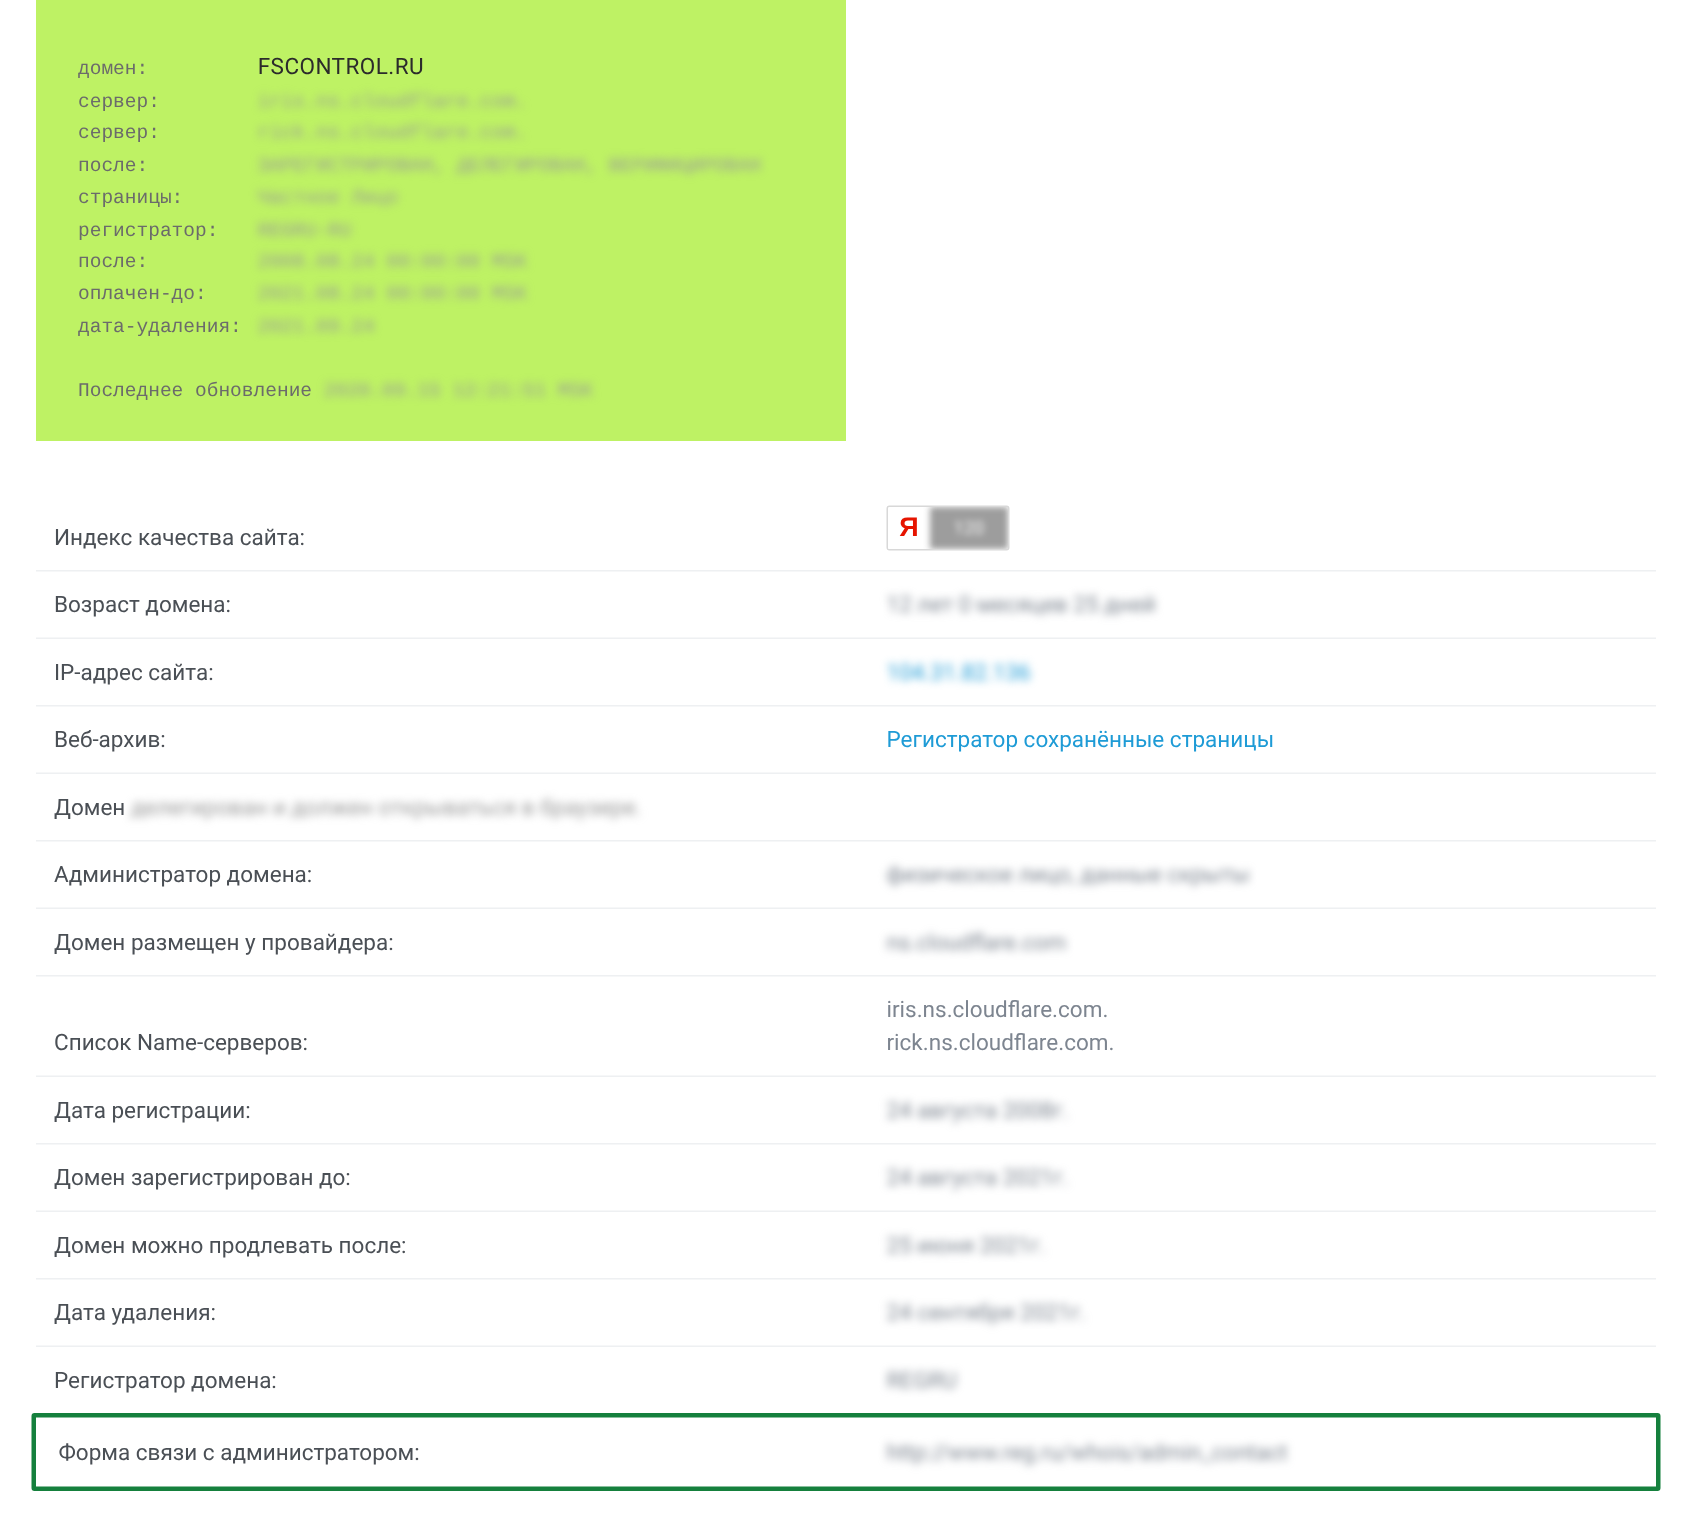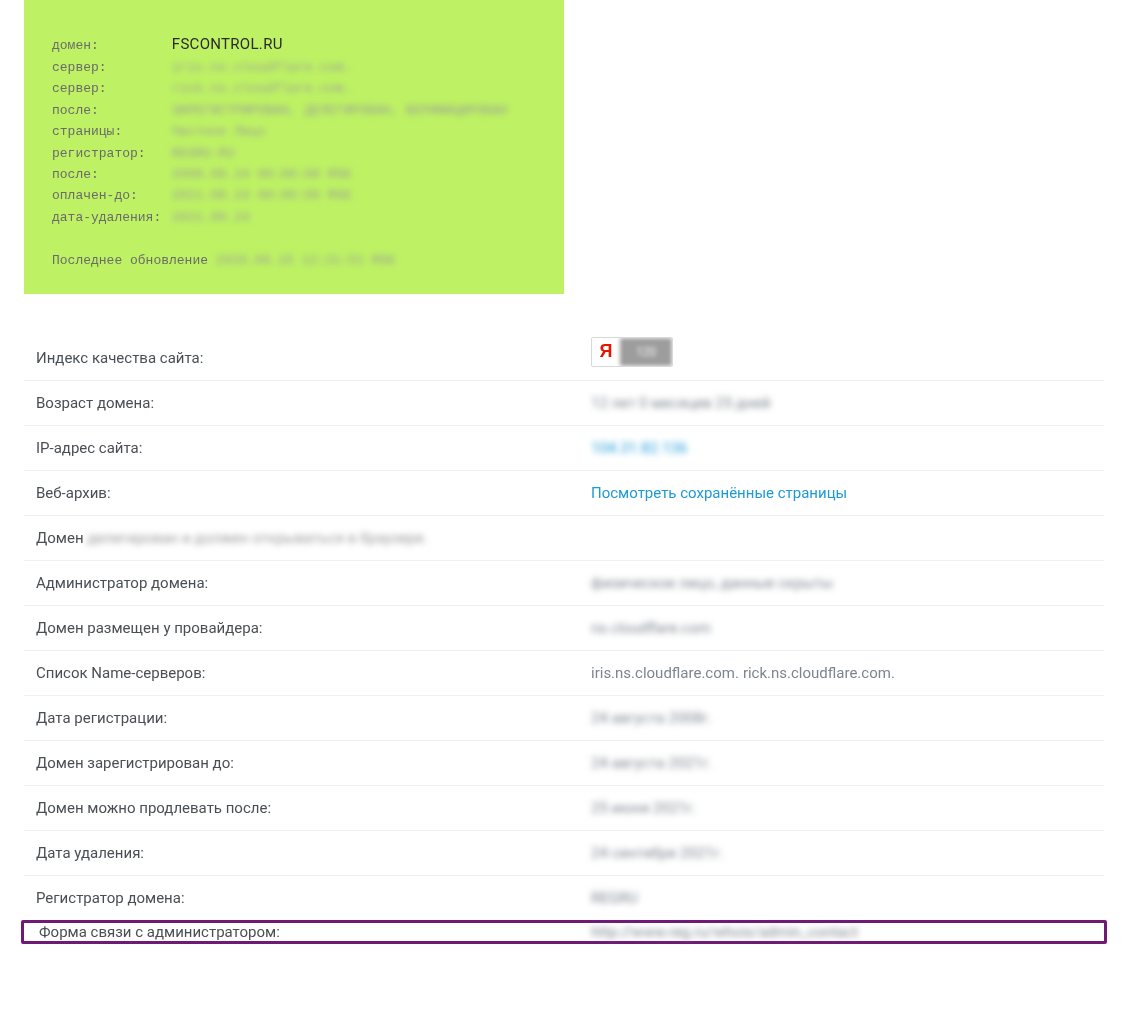--- a/index.html
+++ b/index.html
@@ -94,26 +94,26 @@
     width: 52px;
     background:#9d9d9d;
     color:#f5f5f5;
     display:flex;
     align-items:center;
     justify-content:center;
     font-size:12px;
     filter: blur(2px);
   }
   .highlight-row {
-    border: 3px solid #701a75;
+    border: 3px solid #15803d;
     border-radius: 2px;
     margin: -1px -3px;
-    padding: 0 15px;
-  }
-  .ns-list { display:flex; flex-direction:row; gap:4px;}
+    padding: 14px 15px;
+  }
+  .ns-list { display:flex; flex-direction:column; gap:4px;}
 </style>
 </head>
 <body>
 
 <div class="whois-panel">
   <div id="whois-rows">
       <div class="whois-row"><span class="whois-key">домен:</span> <span class="whois-val clear">FSCONTROL.RU</span></div>
       <div class="whois-row"><span class="whois-key">сервер:</span> <span class="whois-val blur">iris.ns.cloudflare.com.</span></div>
       <div class="whois-row"><span class="whois-key">сервер:</span> <span class="whois-val blur">rick.ns.cloudflare.com.</span></div>
       <div class="whois-row"><span class="whois-key">после:</span> <span class="whois-val blur">ЗАРЕГИСТРИРОВАН, ДЕЛЕГИРОВАН, ВЕРИФИЦИРОВАН</span></div>
@@ -149,21 +149,21 @@
   <div class="info-row">
     <div class="info-label">IP-адрес сайта:</div>
     <div class="info-value link">
       <a href="#" style="filter:blur(3px);">104.31.82.136</a>
     </div>
   </div>
 
   <div class="info-row">
     <div class="info-label">Веб-архив:</div>
     <div class="info-value link">
-      <a href="#">Посмотреть сохранённые страницы</a>
+      <a href="#">Регистратор сохранённые страницы</a>
     </div>
   </div>
 
   <div class="info-row">
     <div class="info-label" style="width:auto;">
       <span>Домен</span>
       <span class="blur" style="color:#9a9a9a;">делегирован и должен открываться в браузере.</span>
     </div>
   </div>
 

